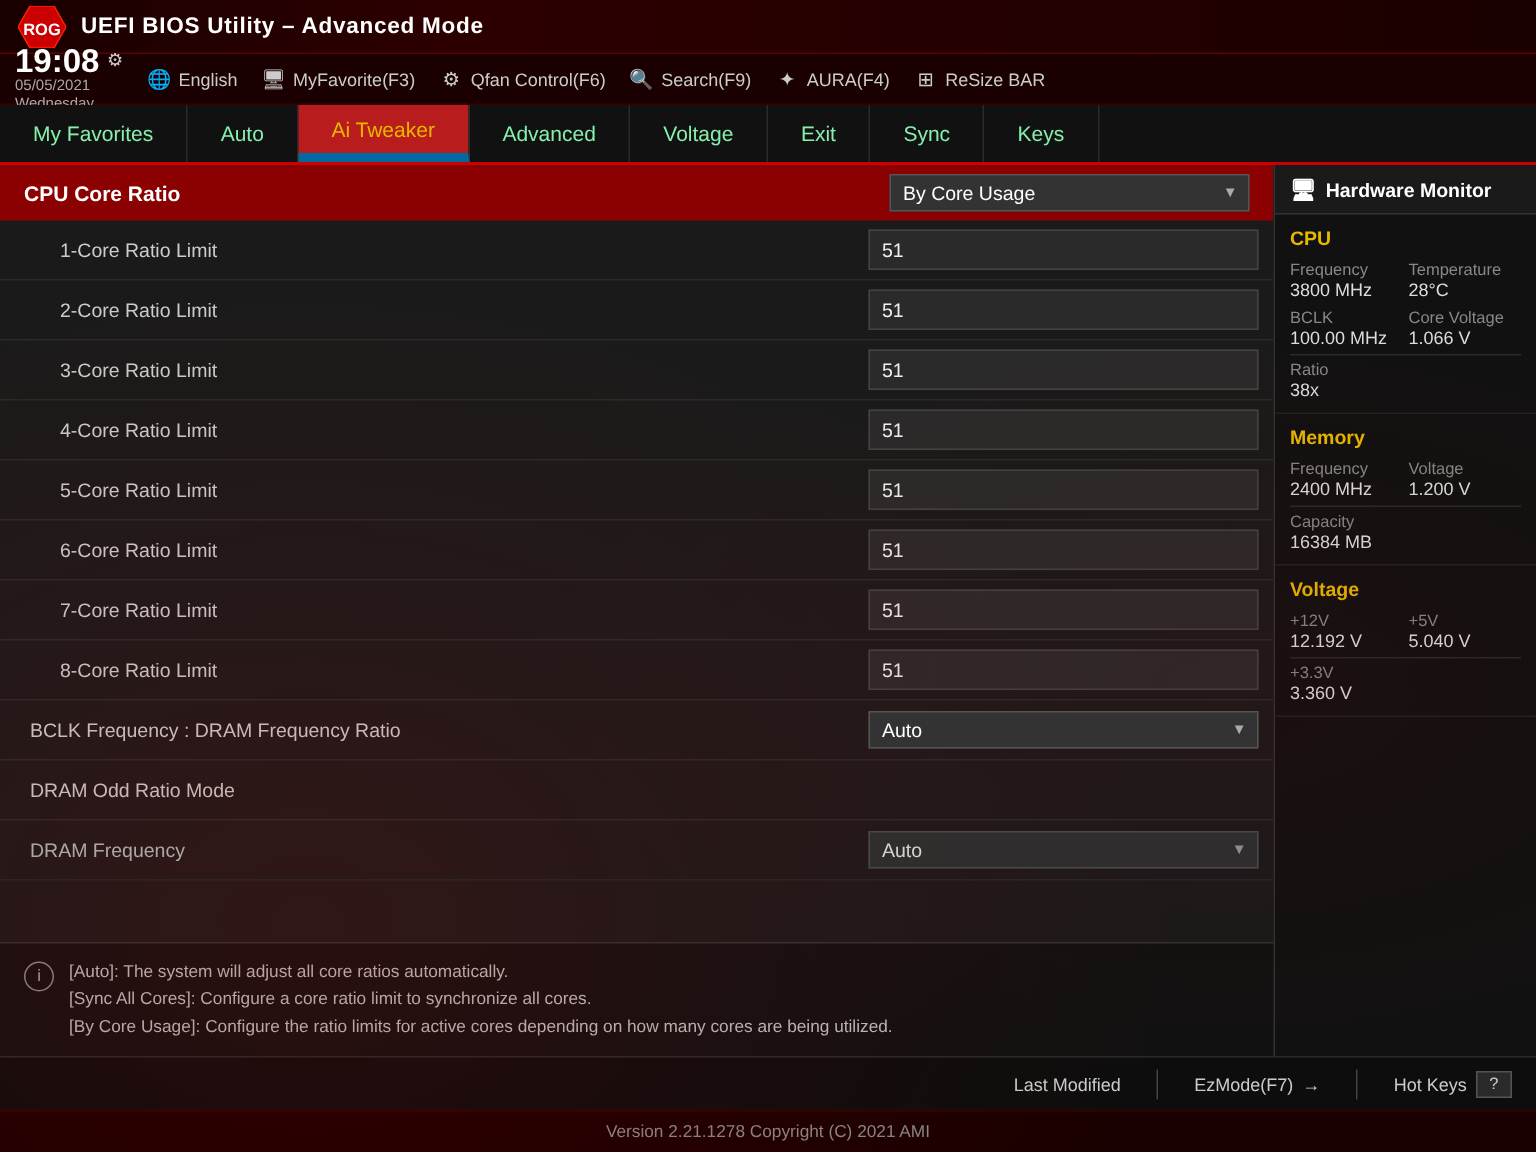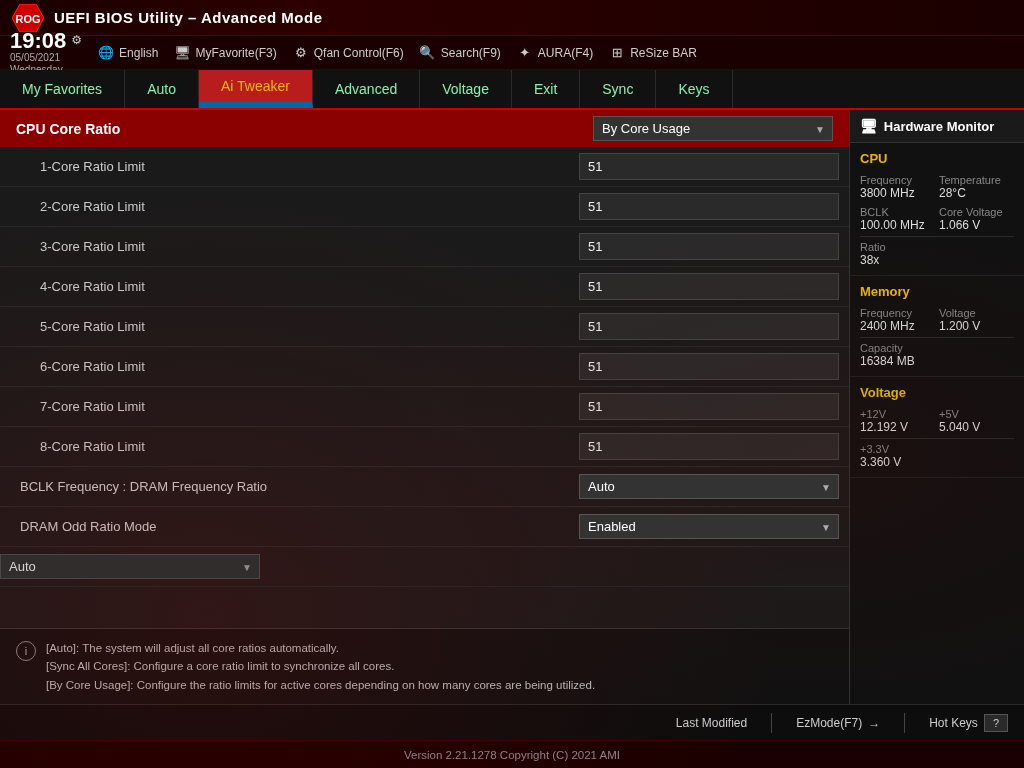--- a/index.html
+++ b/index.html
@@ -493,29 +493,24 @@
             <select>
               <option>Auto</option>
               <option>100:133</option>
               <option>100:200</option>
             </select>
           </div>
         </div>
 
         <div class="setting-row">
           <span class="setting-label">DRAM Odd Ratio Mode</span>
-          <div class="dropdown-wrapper">
-            <select>
-              <option>Enabled</option>
-              <option>Disabled</option>
-            </select>
-          </div>
         </div>
 
         <div class="setting-row" style="opacity:0.8;">
+          <span class="setting-label">DRAM Frequency</span>
           <div class="dropdown-wrapper">
             <select>
               <option>Auto</option>
             </select>
           </div>
         </div>
 
       </div>
 
       <div class="info-box">

